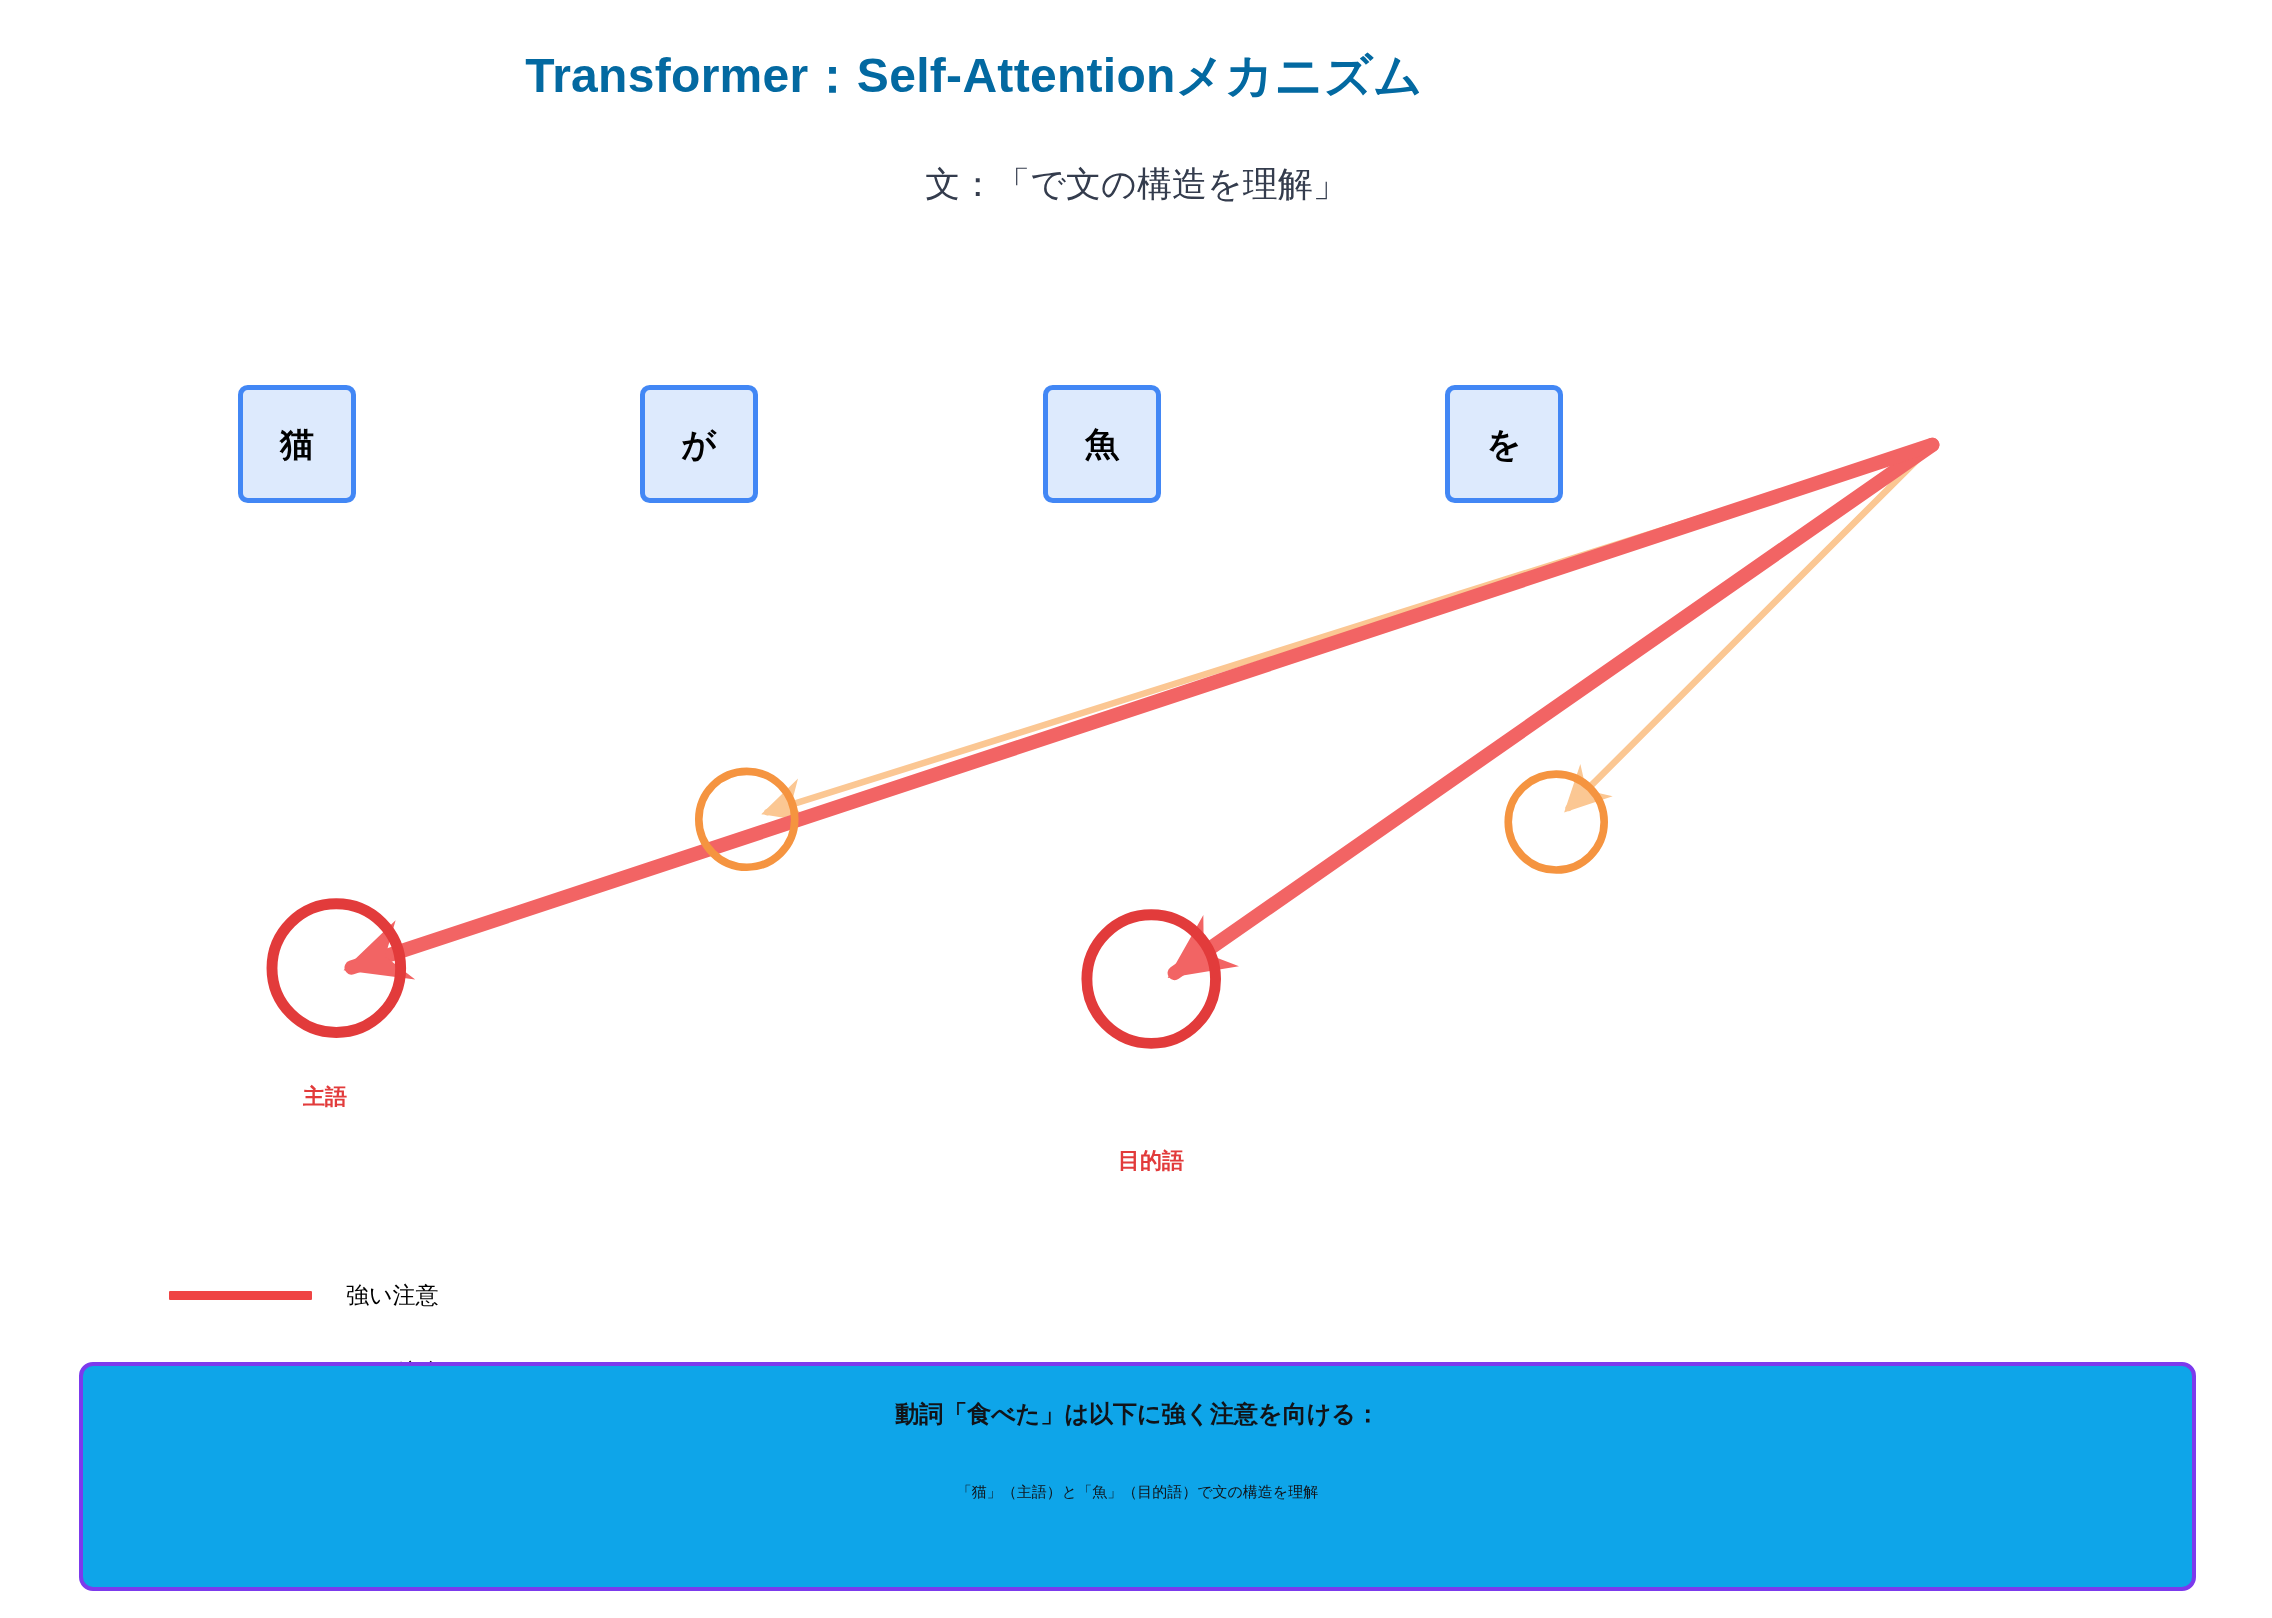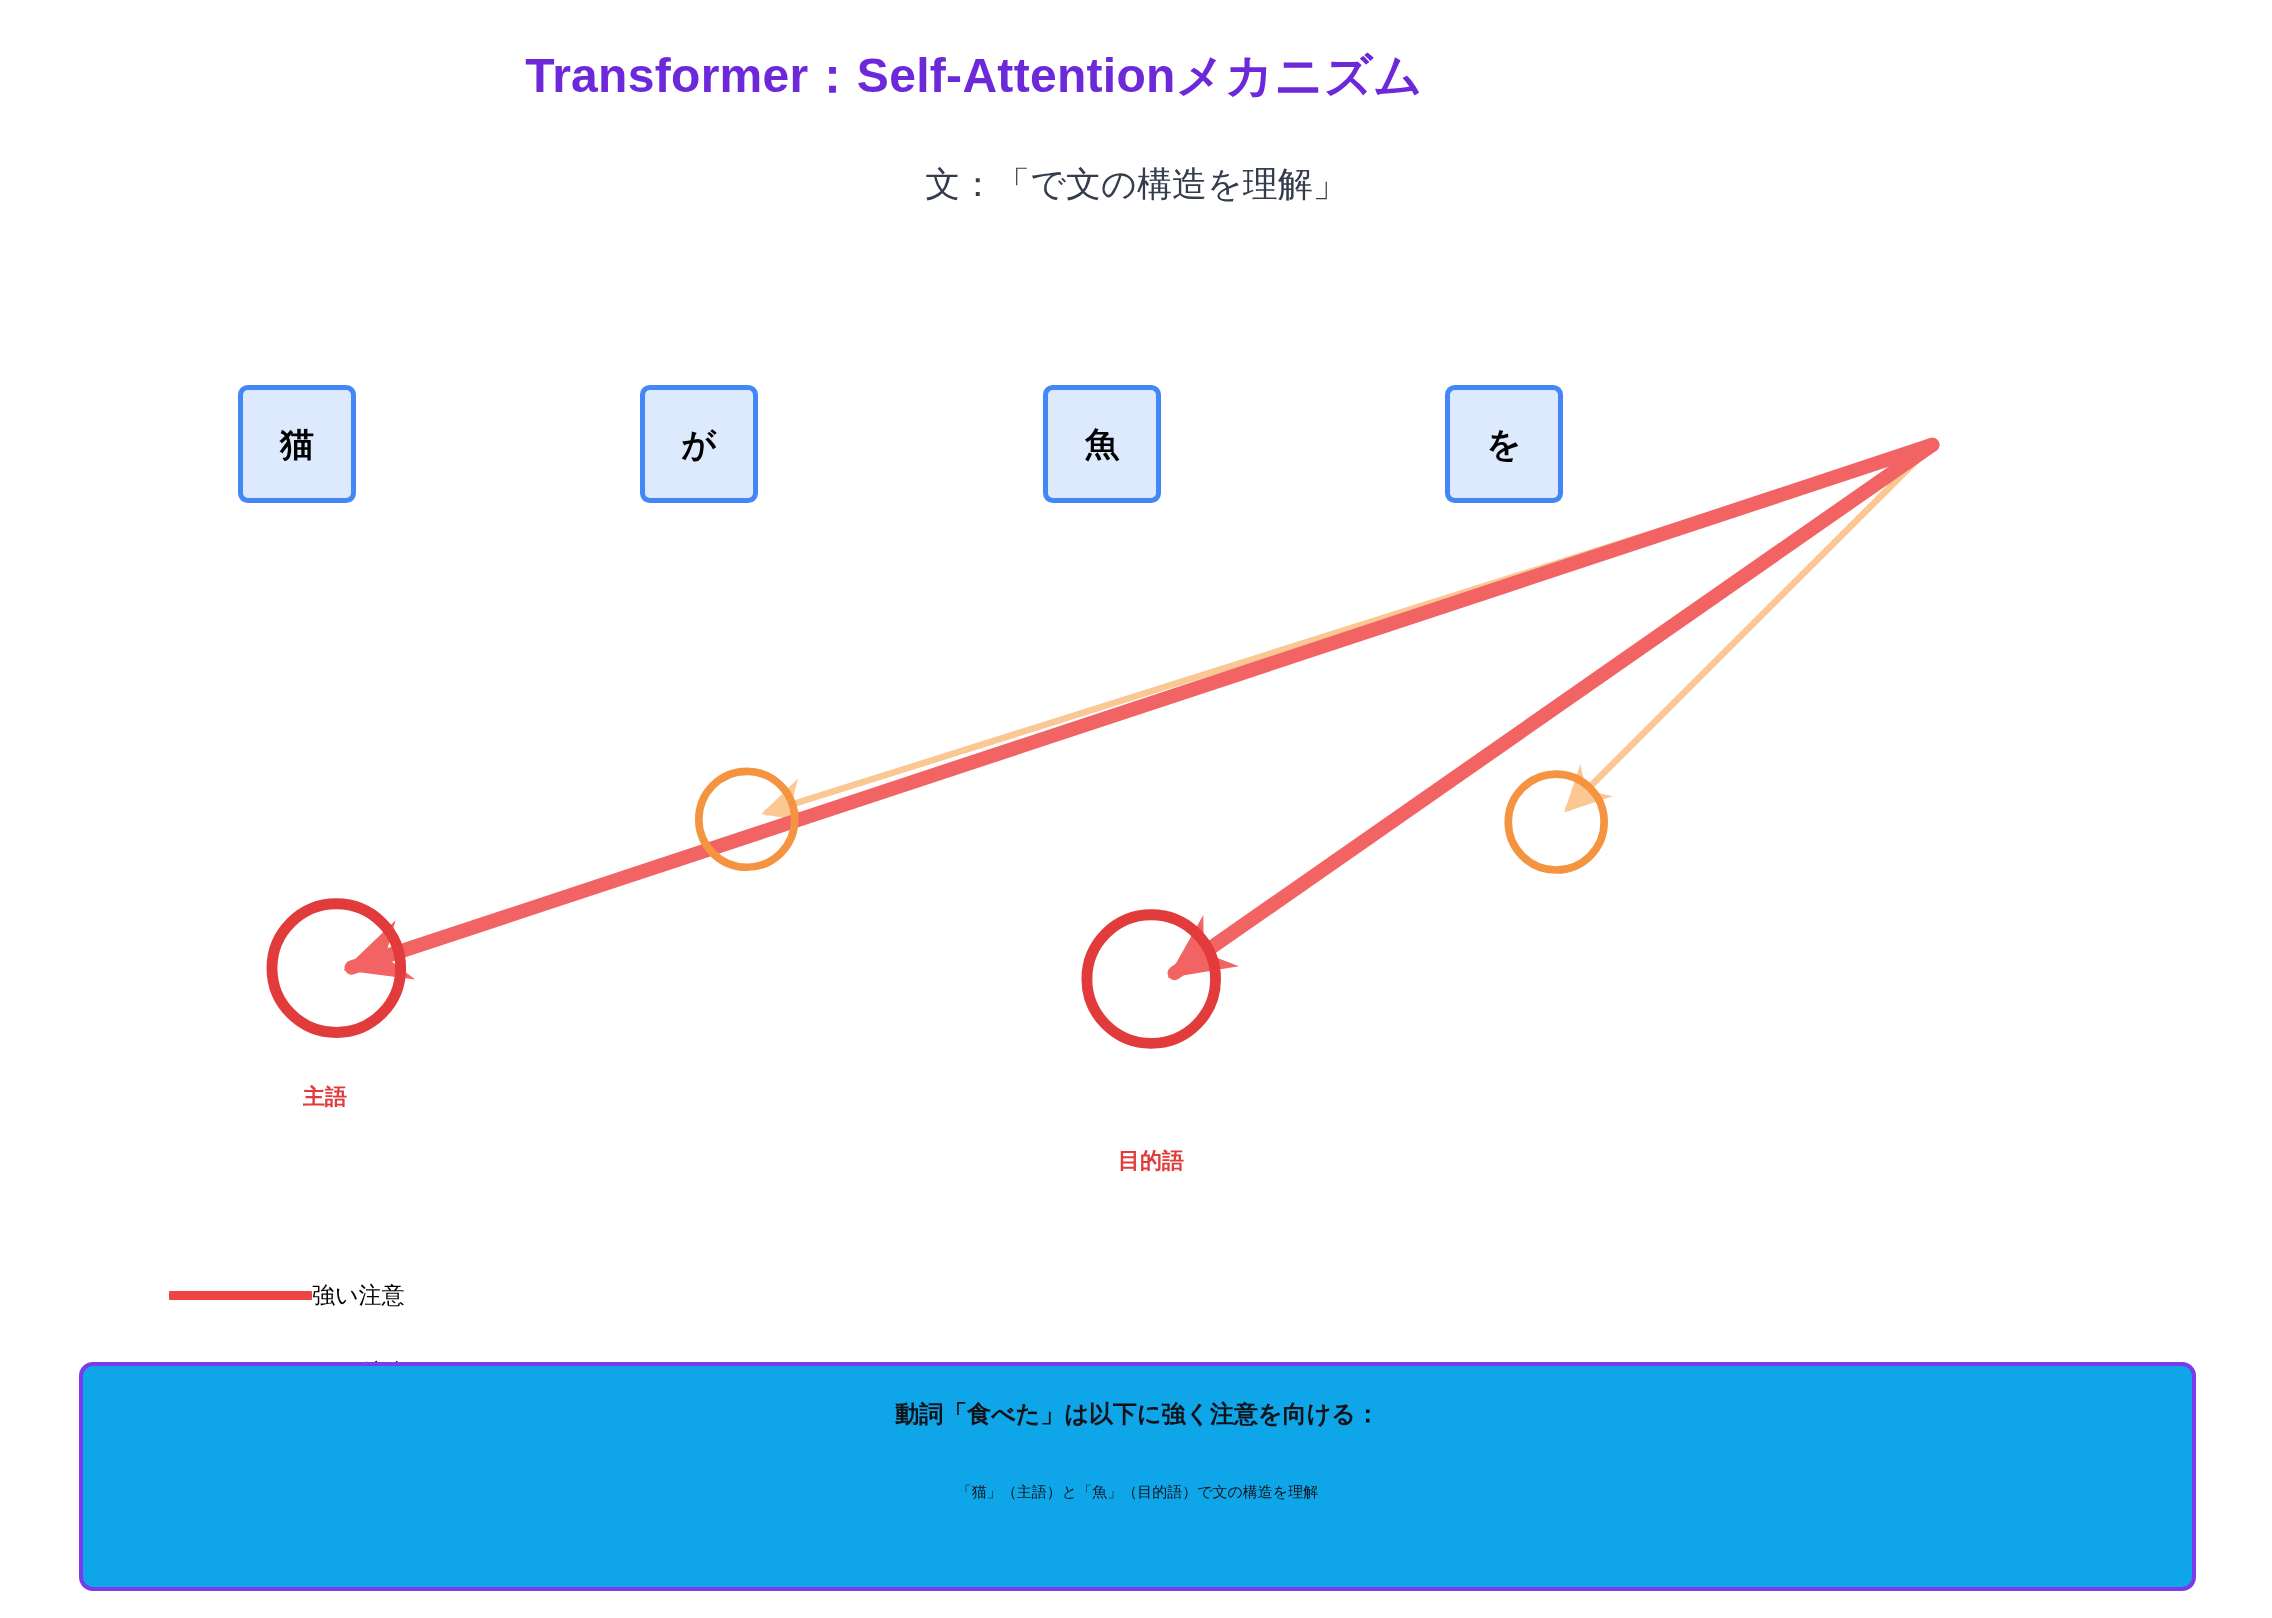--- a/index.html
+++ b/index.html
@@ -26,21 +26,21 @@
 
   
   .title {
     position: absolute;
     left: 0;
     top: 44px;
     width: 1948px;
     text-align: center;
     font-size: 48px;
     font-weight: bold;
-    color: #6d28d9;
+    color: #0369a1;
     letter-spacing: 0.3px;
     white-space: nowrap;
   }
   .subtitle {
     position: absolute;
     left: 0;
     top: 161px;
     width: 2273px;
     text-align: center;
     font-size: 35px;
@@ -103,20 +103,21 @@
     background: #ef4444;
     border-radius: 1.1px;
   }
   .legend-swatch-weak {
     width: 143px;
     height: 5.4px;
     background: #f59440;
     border-radius: 1.1px;
   }
   .legend-text {
+    margin-left: 34px;
     font-size: 23px;
     color: #000000;
     white-space: nowrap;
   }
 
   
   .explain-panel {
     position: absolute;
     box-sizing: border-box;
     left: 79px;

